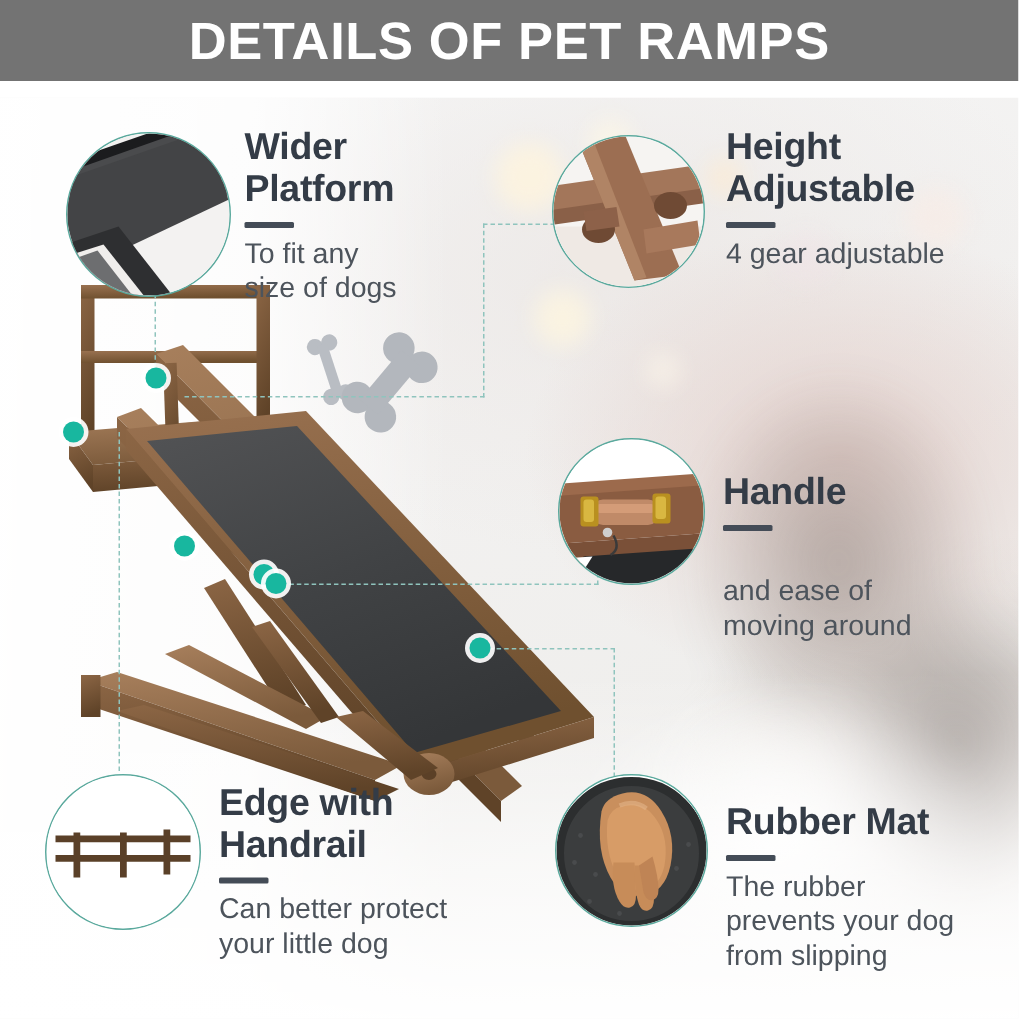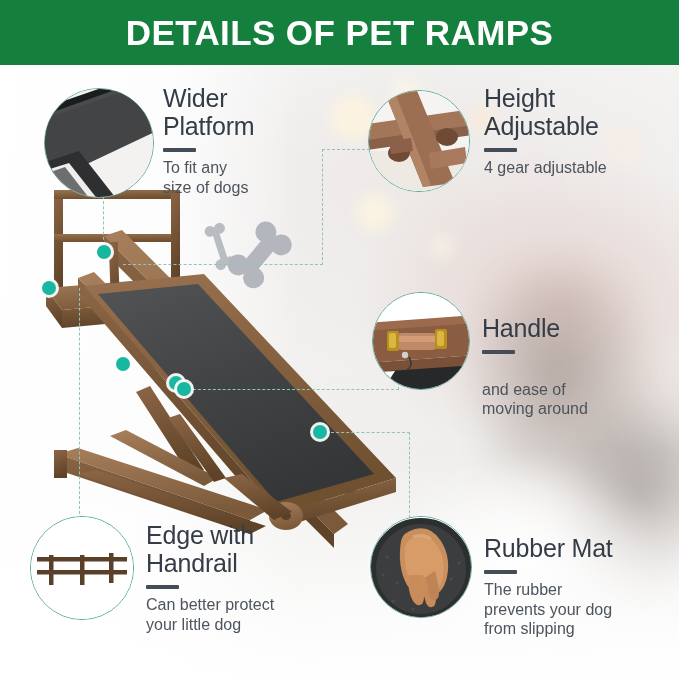--- a/index.html
+++ b/index.html
@@ -28,37 +28,37 @@
   .whiteblur{position:absolute;right:0px;bottom:-20px;width:360px;height:260px;
     background:radial-gradient(ellipse 200px 140px at 200px 120px, rgba(255,255,255,.95), rgba(255,255,255,0) 72%);
     filter:blur(10px);}
   .bokeh{position:absolute;border-radius:50%;filter:blur(7px);}
   .leftfade{position:absolute;left:0;top:0;width:300px;height:614px;
     background:linear-gradient(90deg,rgba(255,255,255,.97),rgba(255,255,255,.82) 55%,rgba(255,255,255,0));}
   .botfade{position:absolute;left:0;bottom:0;width:679px;height:230px;
     background:linear-gradient(0deg,rgba(255,255,255,.96),rgba(255,255,255,.6) 45%,rgba(255,255,255,0));}
 
   
-  .header{position:absolute;left:0;top:0;width:679px;height:65px;
-    background:#15803d;display:flex;align-items:center;justify-content:center;text-align:center;}
+  .header{position:absolute;left:0;top:0;width:679px;height:54px;
+    background:#737373;display:flex;align-items:center;justify-content:center;text-align:center;}
   .header h1{margin:0;color:#ffffff;font-size:35px;font-weight:bold;
     letter-spacing:.4px;line-height:1;white-space:nowrap;}
 
   
   .product{position:absolute;left:18px;top:178px;width:380px;height:370px;}
 
   
   .feat{position:absolute;}
   .circle{position:absolute;border-radius:50%;overflow:hidden;
     border:1.4px solid #5aa99d;background:#fff;}
   .ftext{position:absolute;}
-  .ftitle{margin:0;font-size:25px;font-weight:normal;color:#343c47;
+  .ftitle{margin:0;font-size:25px;font-weight:bold;color:#343c47;
     line-height:1.12;letter-spacing:-.2px;}
   .frule{width:33px;height:4px;background:#444c57;margin:8px 0 6px 0;border-radius:1px;}
-  .fdesc{margin:0;font-size:16px;color:#4d545c;line-height:1.22;font-weight:normal;}
+  .fdesc{margin:0;font-size:19px;color:#4d545c;line-height:1.22;font-weight:normal;}
 
   
   .dot{position:absolute;width:14px;height:14px;border-radius:50%;
     background:#18b79f;box-shadow:0 0 0 3px rgba(255,255,255,.92);}
   .dash-h{position:absolute;height:0;border-top:1.6px dashed #8fc4bd;}
   .dash-v{position:absolute;width:0;border-left:1.6px dashed #8fc4bd;}
 
   
   .bones{position:absolute;left:200px;top:218px;width:115px;height:85px;}
 </style>

